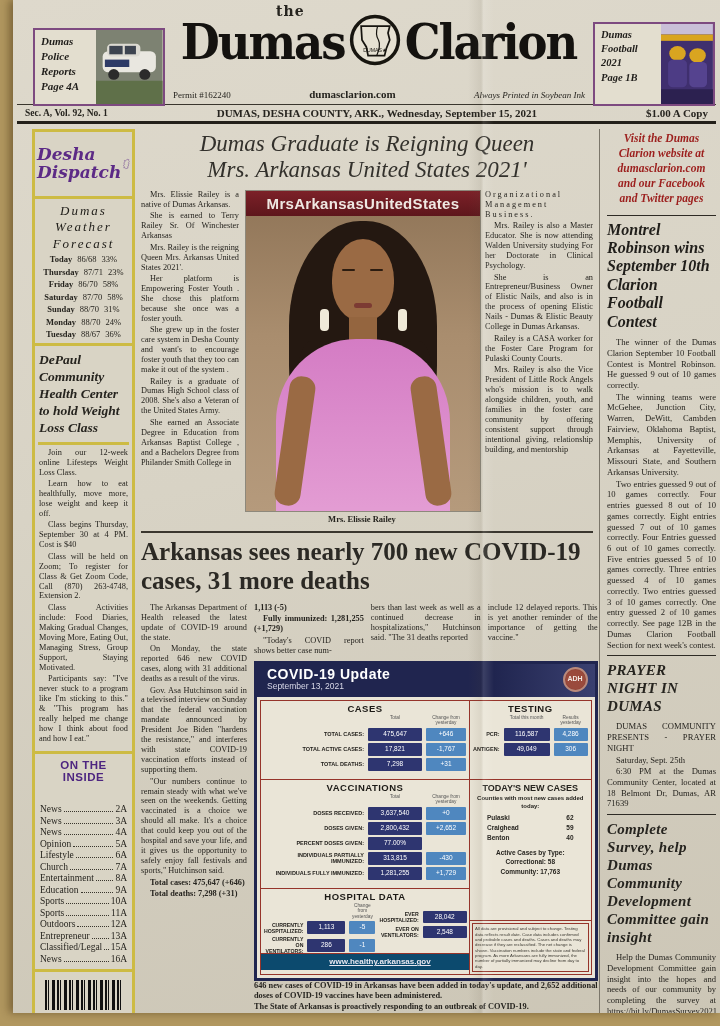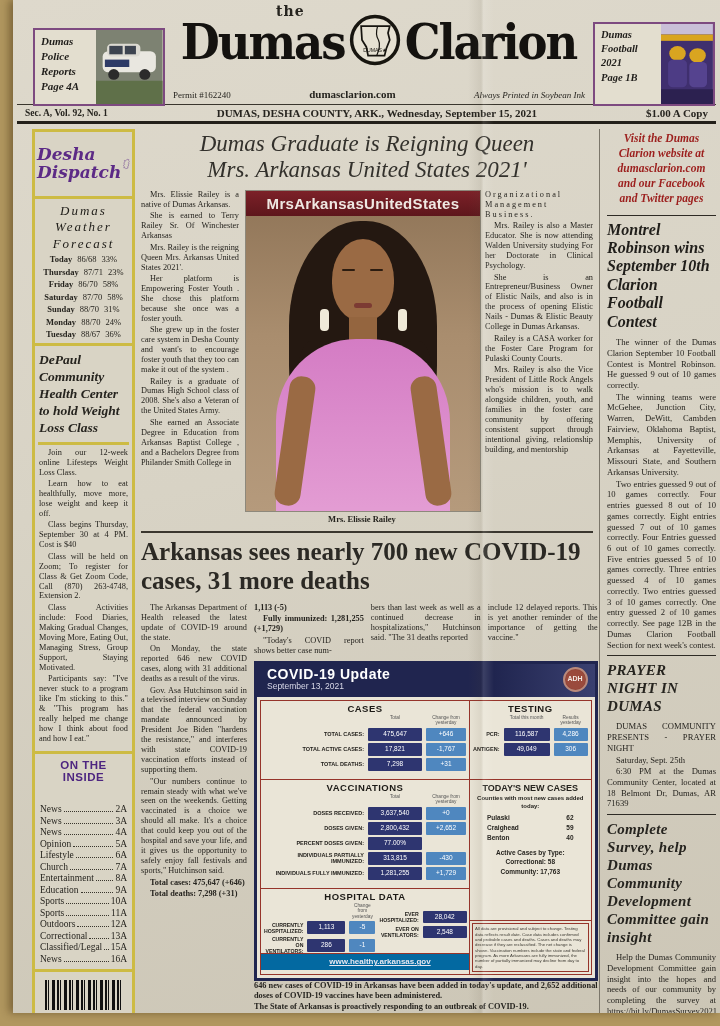--- a/index.html
+++ b/index.html
@@ -118,21 +118,21 @@
   .ncrow{display:flex;justify-content:space-between;padding:0 14px;font:bold 6.5px "Liberation Sans",sans-serif;margin:3px 0;}
   .nctype{text-align:center;font:bold 6.5px/1.5 "Liberation Sans",sans-serif;margin-top:7px;}
   .hosp2{display:flex;gap:4px;}
   .hospL{flex:1.15;}.hospR{flex:1;}
   .hospR .igl{font-size:5.2px;}
   .hospL .igl{font-size:5.2px;}
   .pdh{background:#2e3570;width:38px;}
   .pbh{background:#4f87bf;width:26px;}
   .pdh2{background:#2e3570;width:44px;}
   .fineprint{flex:1;margin:2px;border:1px solid #96342a;padding:2px;font:4.3px/1.25 "Liberation Sans",sans-serif;color:#3d3a33;}
-  .igfoot{background:#0369a1;color:#e8e8f2;text-align:center;font:bold 8px/16px "Liberation Sans",sans-serif;height:16px;text-decoration:underline;padding-left:30px;}
+  .igfoot{background:#0c4a6e;color:#e8e8f2;text-align:center;font:bold 8px/16px "Liberation Sans",sans-serif;height:16px;text-decoration:underline;padding-left:30px;}
   
   .rightcol{flex:1;border-left:1px solid #7b766a;padding-left:7px;min-width:0;}
   .visit{color:#9c1f1d;font:bold italic 11.5px/1.3 "Liberation Serif",serif;text-align:center;padding:2px 4px 4px;}
   .rs-div{border-top:1.5px solid #2e2b25;margin:5px 0;}
   .rshead{font:bold italic 16px/1.15 "Liberation Serif",serif;color:#201e1a;margin:2px 0 6px;}
   .rshead2{font:bold italic 15px/1.2 "Liberation Serif",serif;letter-spacing:.3px;margin:2px 0 6px;}
   .rsp{font:8.6px/1.25 "Liberation Serif",serif;text-align:justify;text-indent:9px;margin:0 0 1px;}
   .prayer .rsp{text-indent:9px;}
   .prayer .rsp:first-child{font-weight:bold;}
 </style>
@@ -333,21 +333,21 @@
             <span>Sports</span>
             <span class="ilead"></span>
             <span>11A</span>
           </div>
         <div class="irow">
             <span>Outdoors</span>
             <span class="ilead"></span>
             <span>12A</span>
           </div>
         <div class="irow">
-            <span>Correctional</span>
+            <span>Entrepreneur</span>
             <span class="ilead"></span>
             <span>13A</span>
           </div>
         <div class="irow">
             <span>Classified/Legal</span>
             <span class="ilead"></span>
             <span>15A</span>
           </div>
         <div class="irow">
             <span>News</span>

